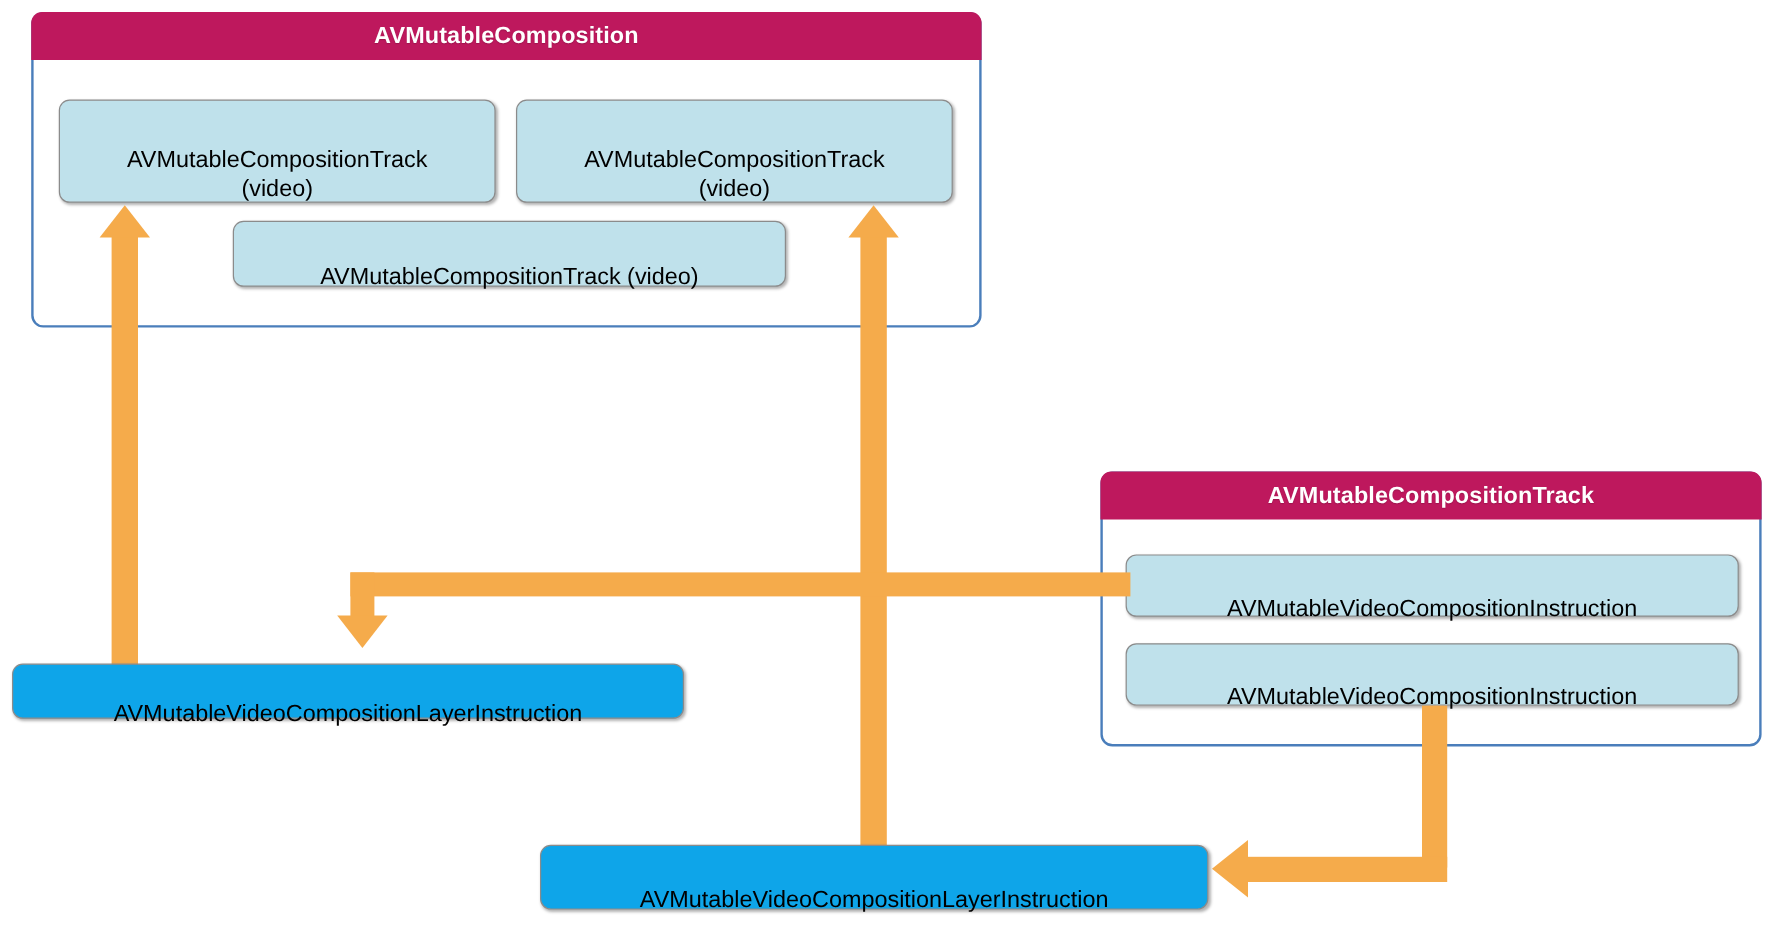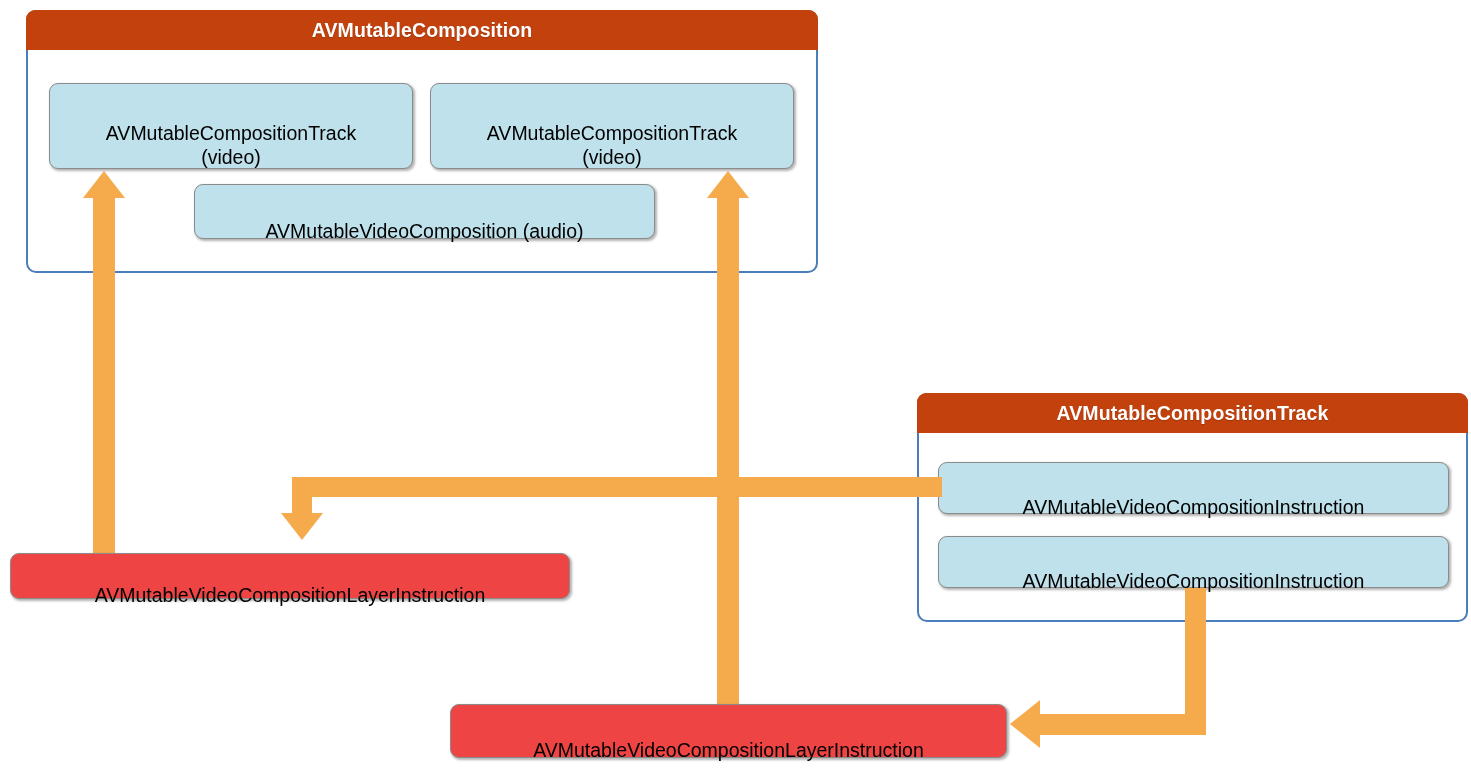--- a/index.html
+++ b/index.html
@@ -22,21 +22,21 @@
     border-radius:10px;
     background:#ffffff;
   }
   .container-header{
     position:absolute;
     left:-2px;
     top:-2px;
     right:-2px;
     height:40px;
     box-sizing:border-box;
-    background:#c2410c;
+    background:#be185d;
     border-radius:9px 9px 0 0;
     color:#ffffff;
     font-weight:bold;
     font-size:19.5px;
     letter-spacing:0.1px;
     display:flex;
     align-items:center;
     justify-content:center;
     text-shadow:0 1px 1px rgba(0,0,0,.18);
   }
@@ -49,21 +49,21 @@
     display:flex;
     align-items:center;
     justify-content:center;
     text-align:center;
     color:#000000;
     font-size:19.5px;
     line-height:1.22;
     box-shadow:1.5px 1.5px 2.5px rgba(0,0,0,.30);
   }
   .node.blue{background:#bfe1eb;}
-  .node.green{background:#ef4444;}
+  .node.green{background:#0ea5e9;}
   .node .txt{padding:0 8px;display:block;margin-top:40px;}
   
   .ar{position:absolute;background:#f5ab4b;}
   .arrowhead{position:absolute;width:0;height:0;}
   .head-up{
     border-left:21px solid transparent;
     border-right:21px solid transparent;
     border-bottom:27px solid #f5ab4b;
   }
   .head-down{
@@ -94,21 +94,21 @@
   </div>
 
   <div class="node blue" style="left:430px;top:83px;width:364px;height:86px;">
     <span class="txt">
       <span>AVMutableCompositionTrack</span><br>
       <span>(video)</span>
     </span>
   </div>
 
   <div class="node blue" style="left:194px;top:184px;width:461px;height:55px;">
-    <span class="txt">AVMutableVideoComposition (audio)</span>
+    <span class="txt">AVMutableCompositionTrack (video)</span>
   </div>
 
   <div class="container" style="left:917px;top:393px;width:551px;height:229px;">
     <div class="container-header">AVMutableCompositionTrack</div>
   </div>
 
   <div class="node blue" style="left:938px;top:462px;width:511px;height:52px;">
     <span class="txt">AVMutableVideoCompositionInstruction</span>
   </div>
 

